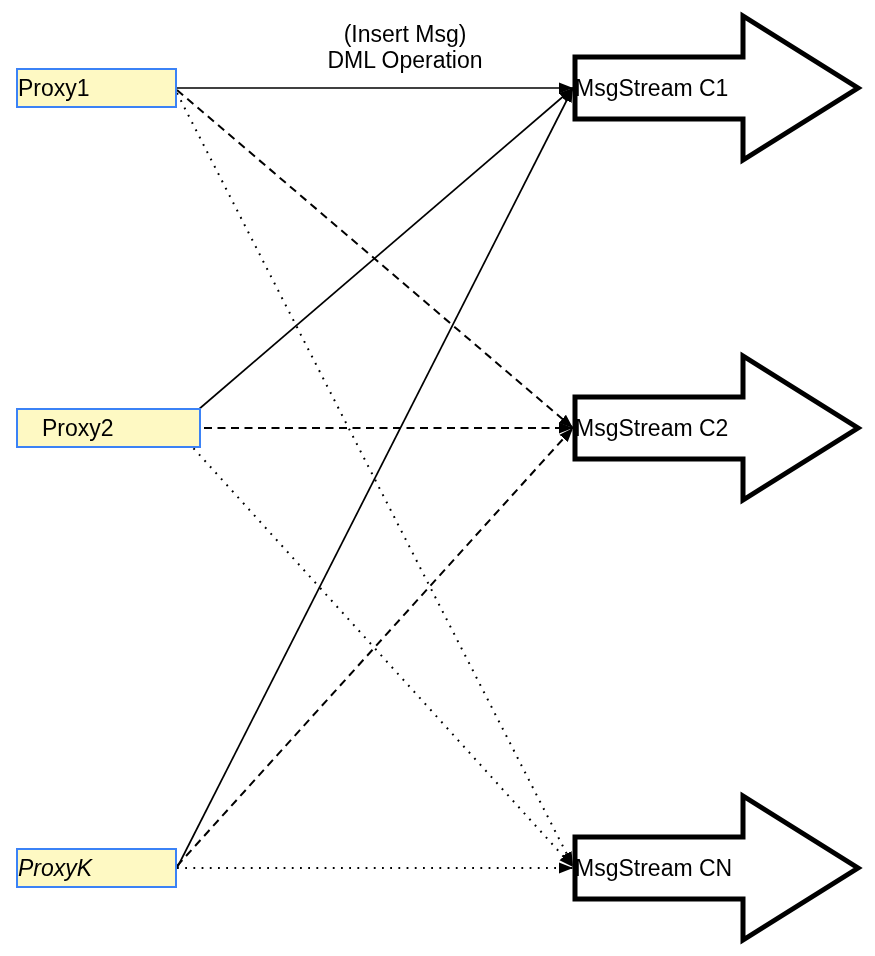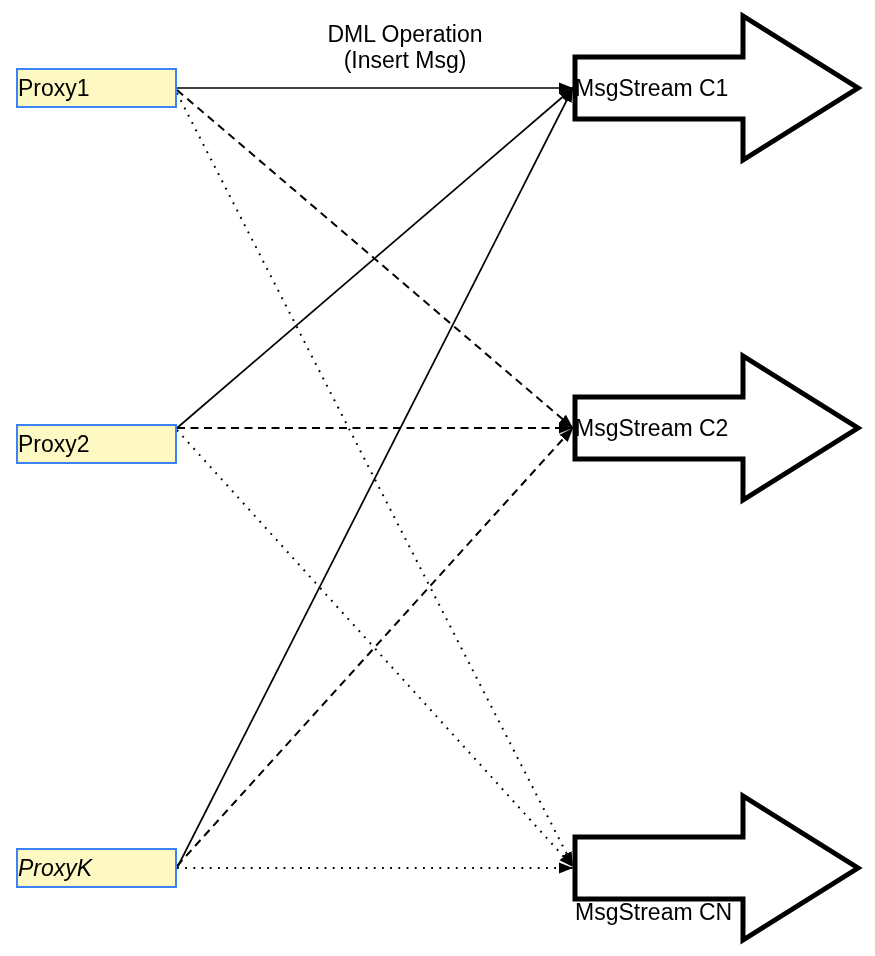--- a/index.html
+++ b/index.html
@@ -27,33 +27,33 @@
     height: 36px;
     border: 2px solid #3b82f6;
     background: #fef9c3;
     display: flex;
     align-items: center;
     font-size: 23px;
     color: #000000;
     box-sizing: content-box;
   }
   .proxy-box.p1 { top: 68px; }
-  .proxy-box.p2 { top: 424px; }
+  .proxy-box.p2 { top: 408px; padding-left: 24px; }
   .proxy-box.pk { top: 848px; font-style: italic; }
   .stream-label {
     position: absolute;
     left: 575px;
     width: 272px;
     font-size: 23px;
     line-height: 28px;
     color: #000000;
   }
   .stream-label.s1 { top: 74px; }
   .stream-label.s2 { top: 414px; }
-  .stream-label.sn { top: 854px; margin-top: 44px; }
+  .stream-label.sn { top: 854px; }
   .annotation {
     position: absolute;
     left: 275px;
     top: 21px;
     width: 260px;
     text-align: center;
     font-size: 23px;
     line-height: 26px;
     color: #000000;
   }
@@ -89,22 +89,22 @@
     </g>
 
     <g>
       <path d="M575 57 L743 57 L743 16 L858 88 L743 160 L743 119 L575 119 Z" fill="#ffffff" stroke="#000000" stroke-width="5" stroke-linejoin="miter"></path>
       <path d="M575 397 L743 397 L743 356 L858 428 L743 500 L743 459 L575 459 Z" fill="#ffffff" stroke="#000000" stroke-width="5" stroke-linejoin="miter"></path>
       <path d="M575 837 L743 837 L743 796 L858 868 L743 940 L743 899 L575 899 Z" fill="#ffffff" stroke="#000000" stroke-width="5" stroke-linejoin="miter"></path>
     </g>
   </svg>
 
   <div class="annotation">
+    <div>(Insert Msg)</div>
     <div>DML Operation</div>
-    <div>(Insert Msg)</div>
   </div>
 
   <div class="proxy-box p1">
     <span>Proxy1</span>
   </div>
   <div class="proxy-box p2">
     <span>Proxy2</span>
   </div>
   <div class="proxy-box pk">
     <span>ProxyK</span>

